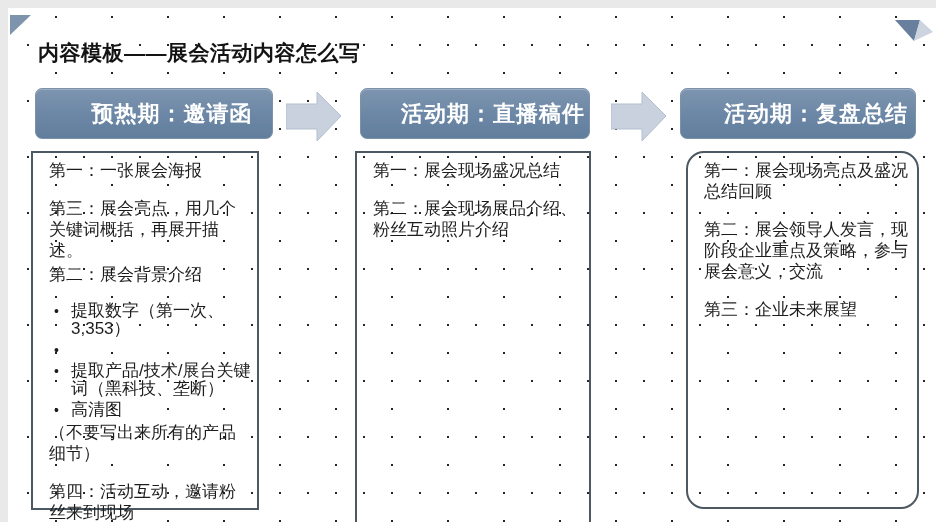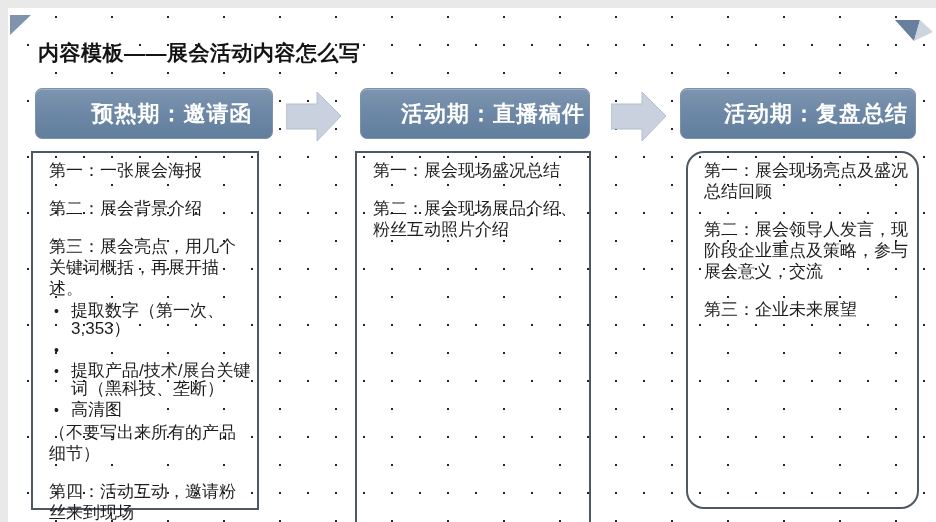--- a/index.html
+++ b/index.html
@@ -101,22 +101,22 @@
     <polygon points="0,12 31,12 31,0 55,24 31,49 31,37 0,37" fill="#c8d1dd" stroke="#b3bfcf" stroke-width="1"></polygon>
   </svg>
 
   <div class="hdr hdr-3">
     <span>活动期：复盘总结</span>
   </div>
 
   <div class="cbox cbox-1">
     <div>
         <div class="item item-para">第一：一张展会海报</div>
+        <div class="item item-para-tight">第三：展会亮点，用几个关键词概括，再展开描述。</div>
         <div class="item item-para">第二：展会背景介绍</div>
-        <div class="item item-para-tight">第三：展会亮点，用几个关键词概括，再展开描述。</div>
         <div class="item item-bullet">
           <span class="dot">•</span>
           <span class="txt">提取数字（第一次、3,353）</span>
         </div>
         <div class="item item-bullet">
           <span class="dot">•</span>
         </div>
         <div class="item item-bullet">
           <span class="dot">•</span>
           <span class="txt">提取产品/技术/展台关键词（黑科技、垄断）</span>

